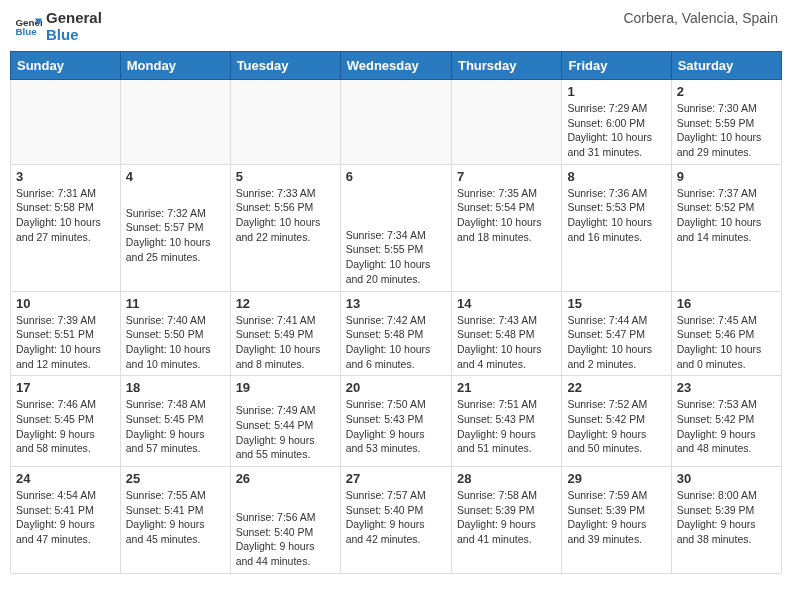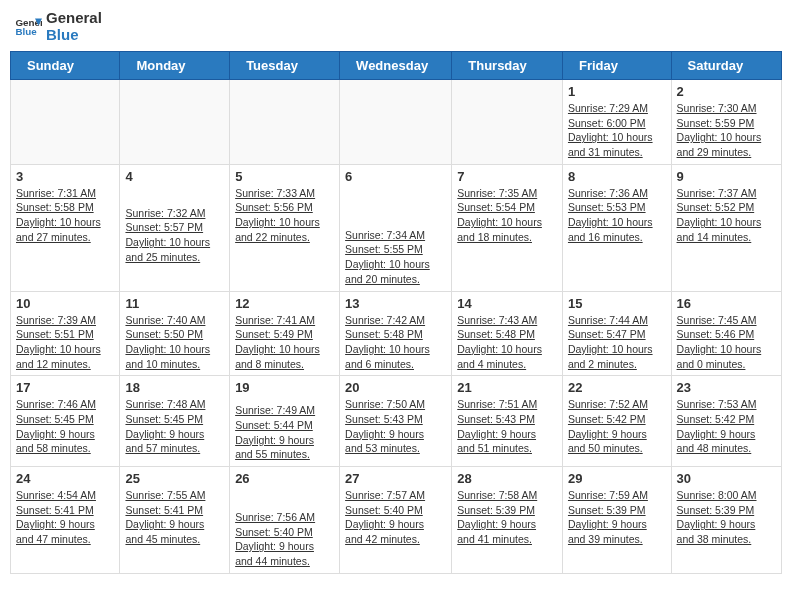--- a/index.html
+++ b/index.html
@@ -40,21 +40,21 @@
     }
     .calendar {
       width: 100%;
       border-collapse: collapse;
       border: 1px solid #ccc;
     }
     .calendar th {
       background-color: #2a7abf;
       color: white;
       text-align: left;
-      padding: 6px 16px;
+      padding: 6px 6px;
       font-size: 13px;
       font-weight: bold;
       border: 1px solid #1a5a9f;
     }
     .calendar td {
       vertical-align: top;
       padding: 4px 5px;
       font-size: 10.5px;
       color: #333;
       border: 1px solid #ddd;
@@ -68,39 +68,39 @@
     .day-number {
       font-size: 13px;
       font-weight: bold;
       display: block;
       margin-bottom: 2px;
     }
     .day-info {
       font-size: 10.5px;
       line-height: 1.4;
       color: #333;
-      text-decoration: underline;
     }
   </style>
 </head>
 <body>
 
 <div class="header">
   <div class="logo">
     <svg class="logo-icon" viewBox="0 0 40 40" xmlns="http://www.w3.org/2000/svg">
       <text x="2" y="18" font-size="14" font-weight="bold" fill="#333">General</text>
       <text x="2" y="32" font-size="14" font-weight="bold" fill="#2a7abf">Blue</text>
       <polygon points="30,8 40,8 35,18" fill="#2a7abf"></polygon>
     </svg>
     <div>
       <div style="font-size:15px;font-weight:bold;color:#333;line-height:1.1">General</div>
       <div style="font-size:15px;font-weight:bold;color:#2a7abf;line-height:1.1">Blue</div>
     </div>
   </div>
   <div class="title-block">
+    <div class="location">Corbera, Valencia, Spain</div>
   </div>
 </div>
 
 <table class="calendar">
   <thead>
     <tr>
     <th>Sunday</th>
         <th>Monday</th>
         <th>Tuesday</th>
         <th>Wednesday</th>

